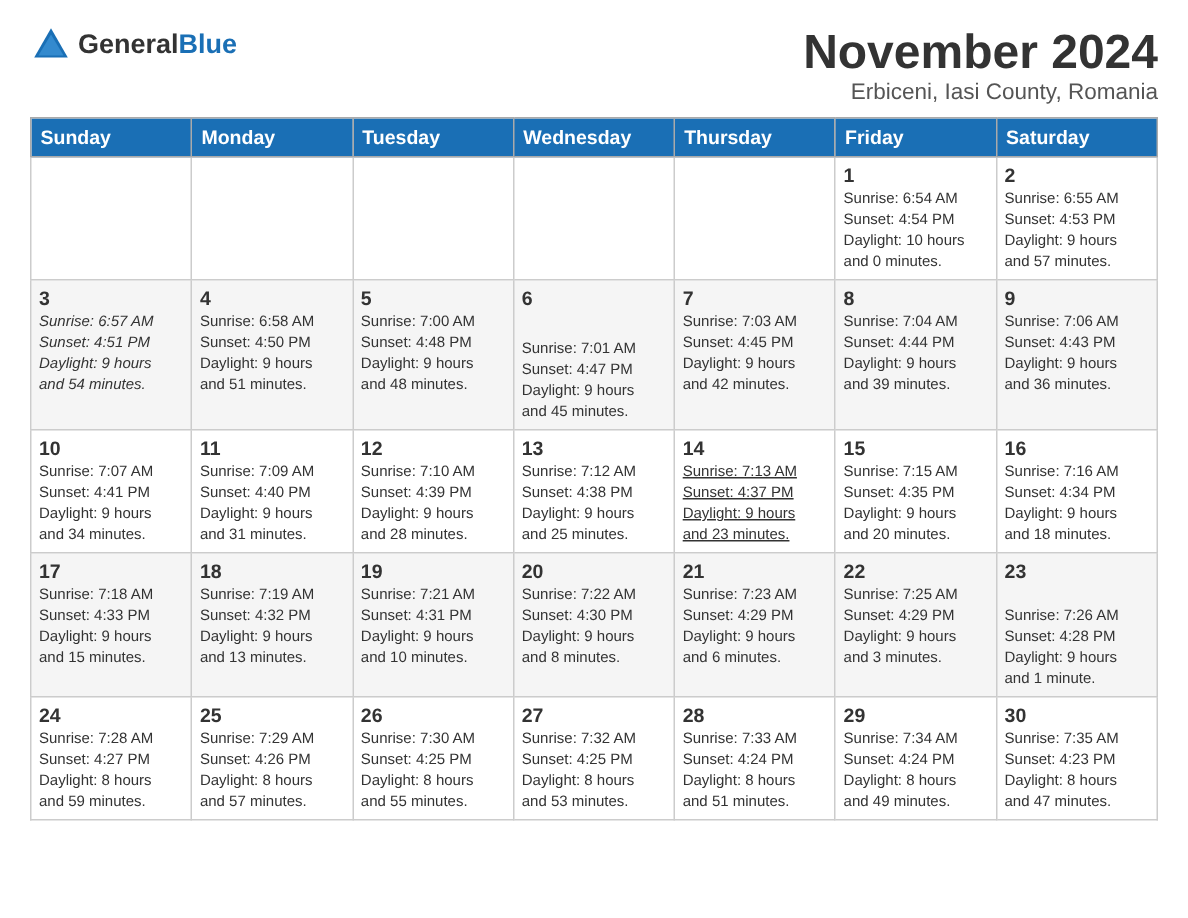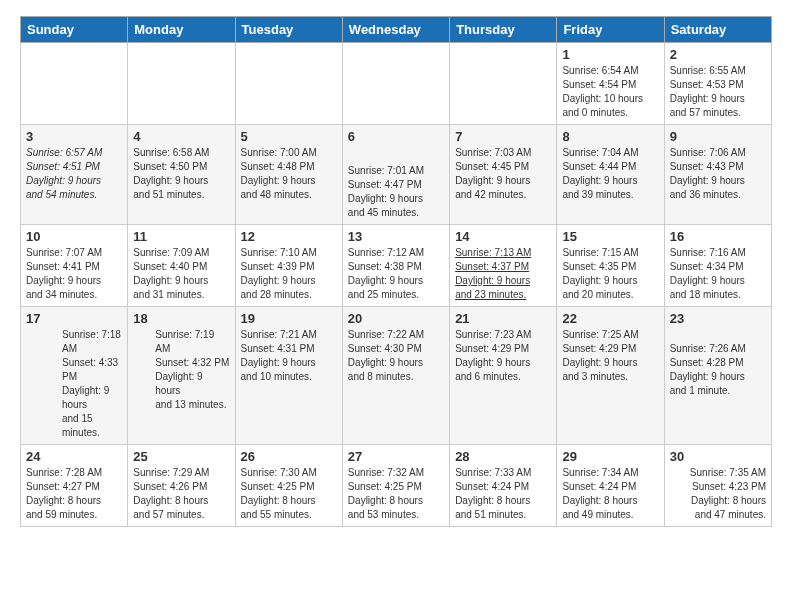--- a/index.html
+++ b/index.html
@@ -90,20 +90,35 @@
       color: #333;
     }
     td.empty {
       background: #fff;
     }
   </style>
 </head>
 <body>
 
 <div class="container">
+  <div class="header-row">
+    <div class="logo">
+      <svg class="logo-icon" viewBox="0 0 40 40" xmlns="http://www.w3.org/2000/svg">
+        <polygon points="20,4 36,32 4,32" fill="#1a6fb5"></polygon>
+        <polygon points="20,10 32,30 8,30" fill="#4da6e8" opacity="0.5"></polygon>
+      </svg>
+      <div class="logo-text">
+        <div><span class="logo-general">General</span><span class="logo-blue">Blue</span></div>
+      </div>
+    </div>
+    <div class="title-block">
+      <div class="main-title">November 2024</div>
+      <div class="subtitle">Erbiceni, Iasi County, Romania</div>
+    </div>
+  </div>
 
   <table>
     <thead>
       <tr>
         <th>Sunday</th>
         <th>Monday</th>
         <th>Tuesday</th>
         <th>Wednesday</th>
         <th>Thursday</th>
         <th>Friday</th>
@@ -230,28 +245,28 @@
             <span class="day-num">16</span>
             <div class="day-info" style="white-space: pre-line;">Sunrise: 7:16 AM
 Sunset: 4:34 PM
 Daylight: 9 hours
 and 18 minutes.</div>
           </td>
         </tr>
         <tr>
           <td>
             <span class="day-num">17</span>
-            <div class="day-info" style="white-space: pre-line; margin-left: 36px;">Sunrise: 7:18 AM
+            <div class="day-info" style="white-space: pre-line;">Sunrise: 7:18 AM
 Sunset: 4:33 PM
 Daylight: 9 hours
 and 15 minutes.</div>
           </td>
           <td>
             <span class="day-num">18</span>
-            <div class="day-info" style="white-space: pre-line; margin-left: 22px;">Sunrise: 7:19 AM
+            <div class="day-info" style="white-space: pre-line;">Sunrise: 7:19 AM
 Sunset: 4:32 PM
 Daylight: 9 hours
 and 13 minutes.</div>
           </td>
           <td>
             <span class="day-num">19</span>
             <div class="day-info" style="white-space: pre-line;">Sunrise: 7:21 AM
 Sunset: 4:31 PM
 Daylight: 9 hours
 and 10 minutes.</div>
@@ -323,21 +338,21 @@
           </td>
           <td>
             <span class="day-num">29</span>
             <div class="day-info" style="white-space: pre-line;">Sunrise: 7:34 AM
 Sunset: 4:24 PM
 Daylight: 8 hours
 and 49 minutes.</div>
           </td>
           <td>
             <span class="day-num">30</span>
-            <div class="day-info" style="white-space: pre-line; text-align: right;">Sunrise: 7:35 AM
+            <div class="day-info" style="white-space: pre-line;">Sunrise: 7:35 AM
 Sunset: 4:23 PM
 Daylight: 8 hours
 and 47 minutes.</div>
           </td>
         </tr>
       </tbody>
   </table>
 </div>
 
 </body></html>

